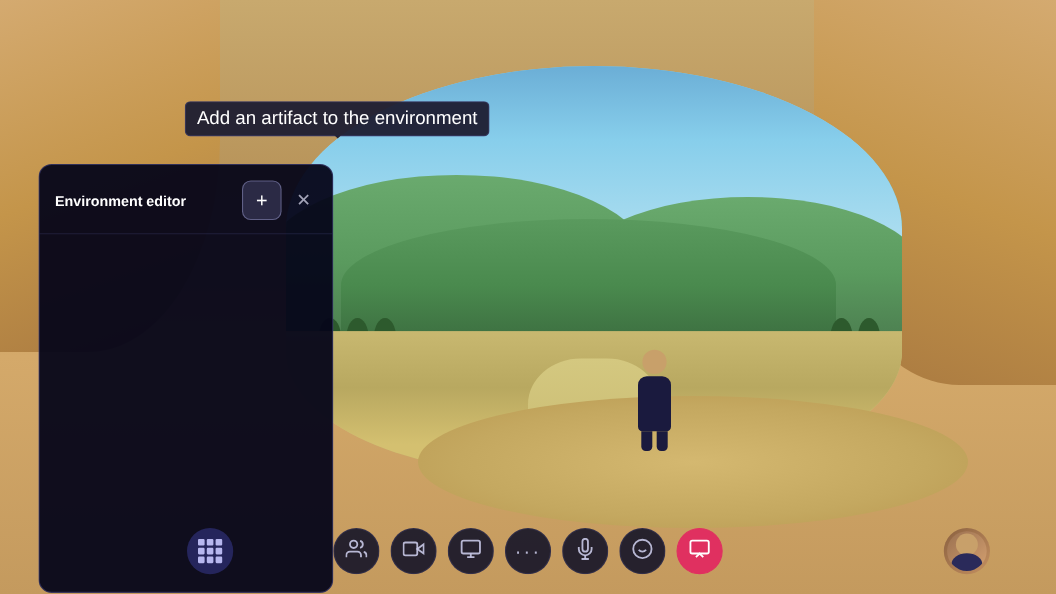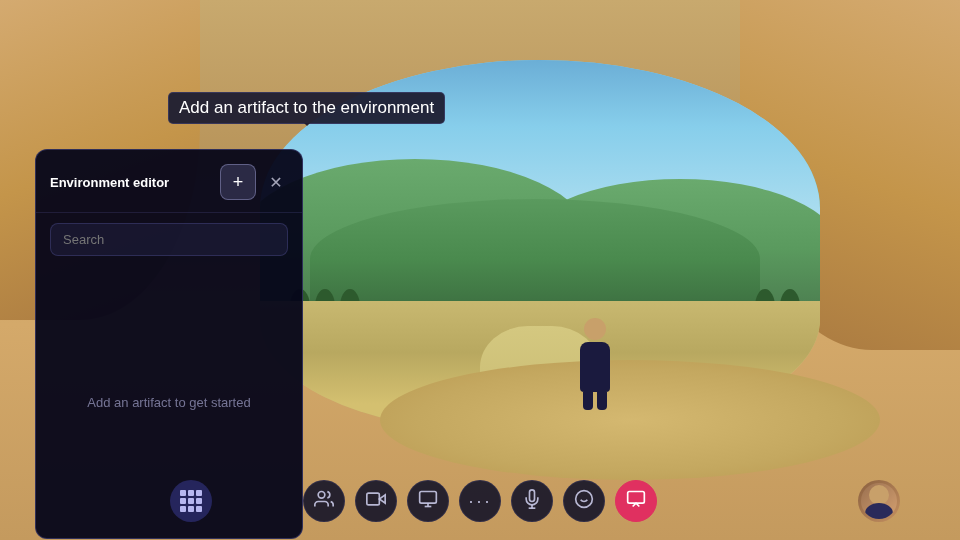--- a/index.html
+++ b/index.html
@@ -443,27 +443,21 @@
     <div class="header-right">
       <div class="add-artifact-btn">
         <span>+</span>
       </div>
       <div class="close-btn">
         <span>✕</span>
       </div>
     </div>
   </div>
 
-  <div class="search-area">
-    <input class="search-input" type="text" placeholder="Search" style="">
-  </div>
-
-  <div class="env-panel-content">
-    <span class="empty-state-text">Add an artifact to get started</span>
-  </div>
+
 </div>
 
 <div class="apps-btn">
   <div class="grid-dots">
     <div class="grid-dot"></div>
     <div class="grid-dot"></div>
     <div class="grid-dot"></div>
     <div class="grid-dot"></div>
     <div class="grid-dot"></div>
     <div class="grid-dot"></div>

